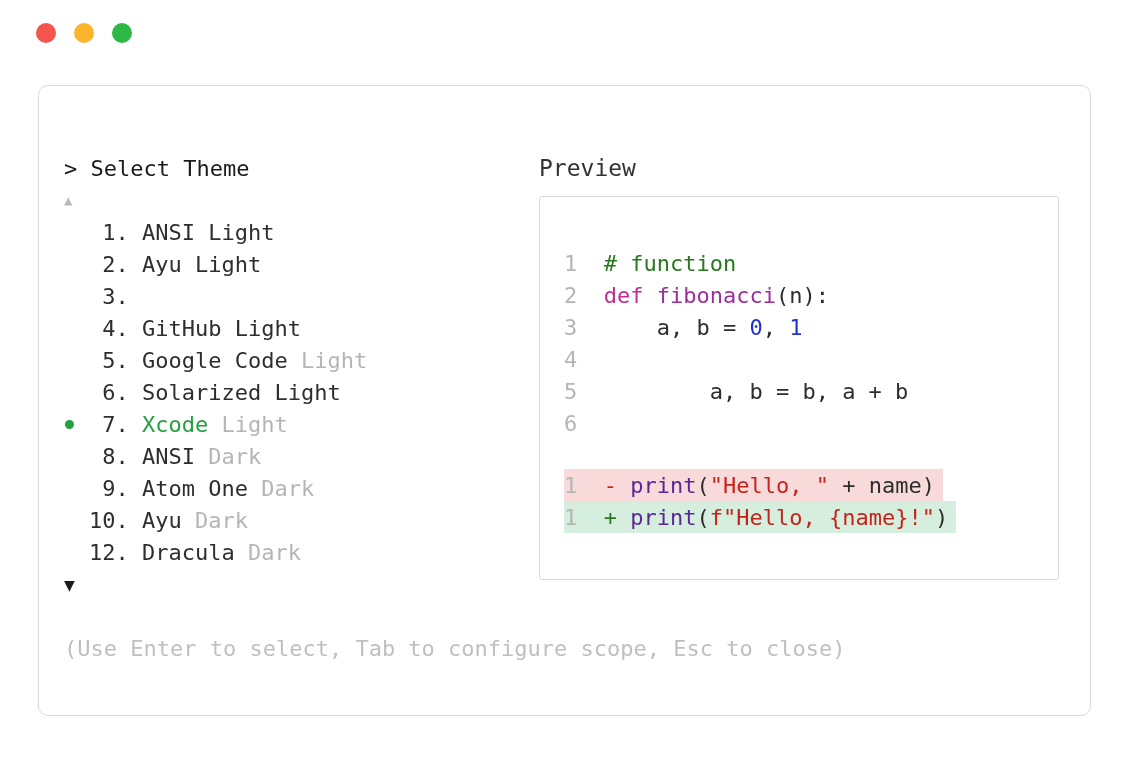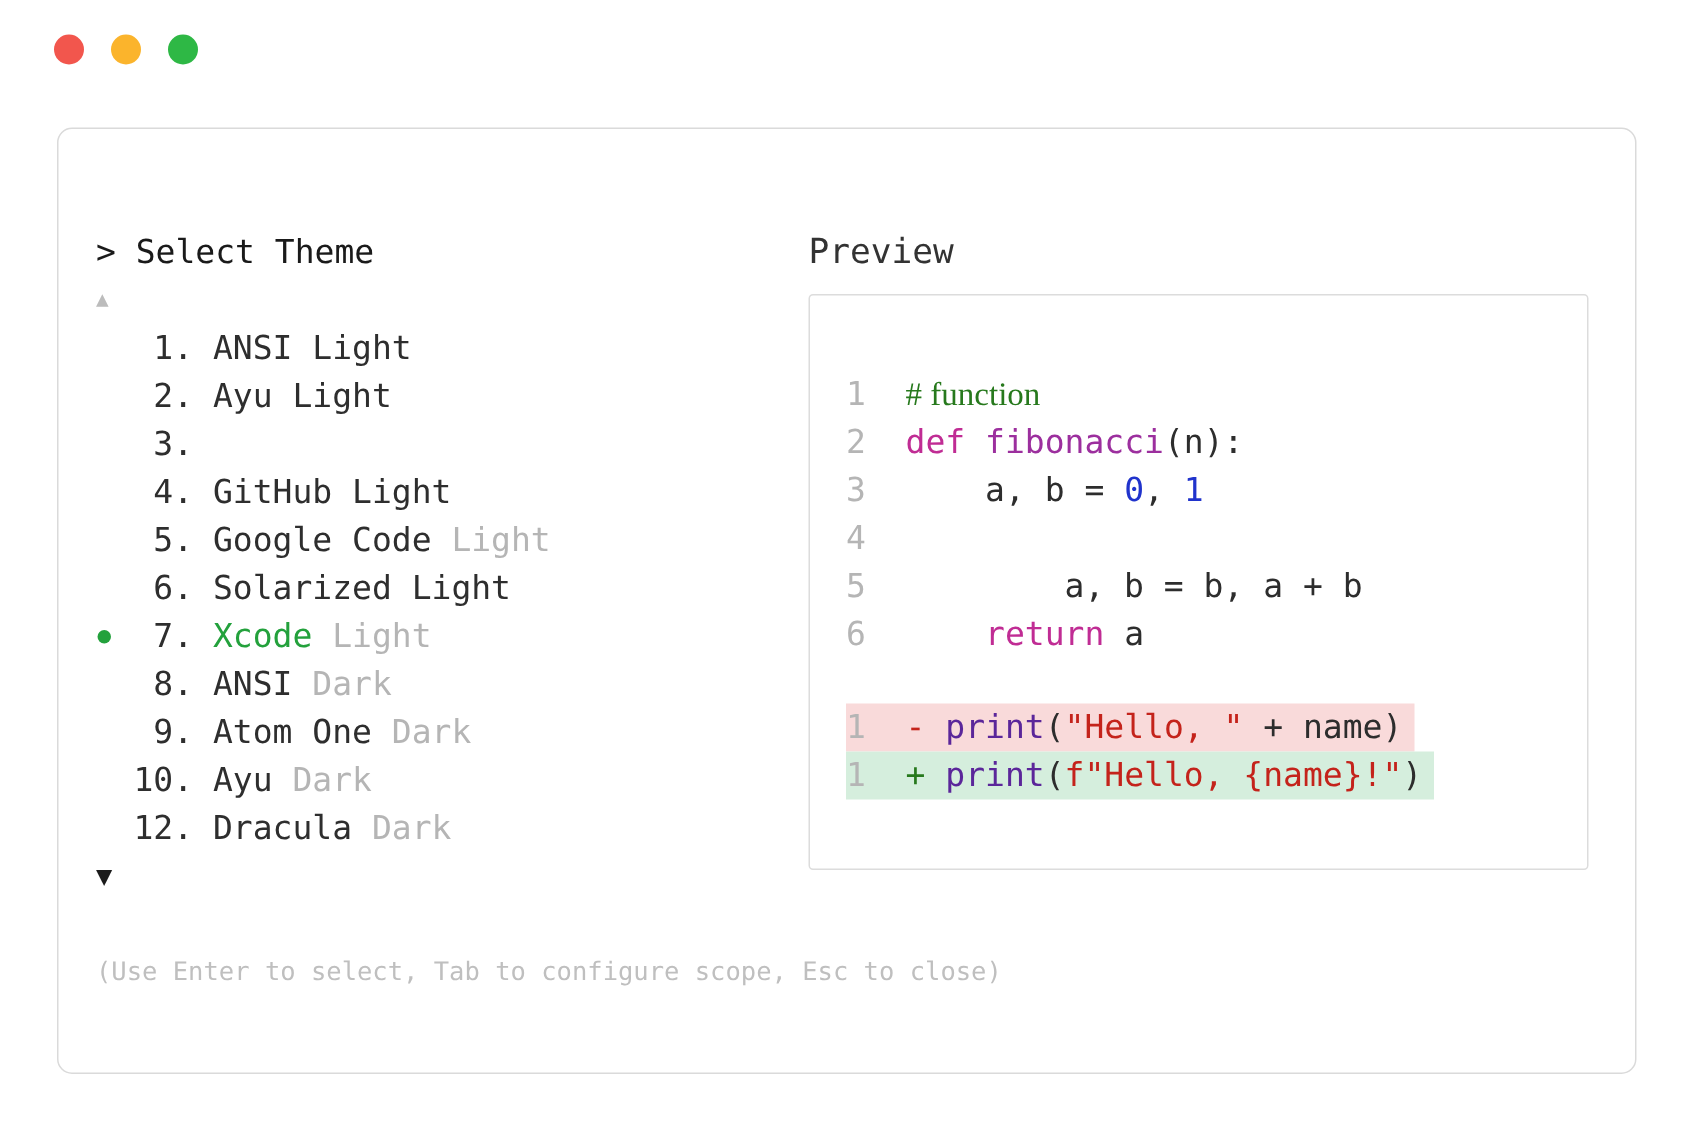--- a/index.html
+++ b/index.html
@@ -50,31 +50,31 @@
   .codetext { white-space:pre; }
   .diff-block { margin-top:30px; }
   .diff-line {
     display:flex; width:max-content; height:32px; align-items:center;
     font-size:22px; color:#2d2d2d; padding-right:8px;
   }
   .diff-line.removed { background:#f9dada; }
   .diff-line.added { background:#d5eedd; }
 
   
-  .tok-comment { color:#27791d;font-family:Liberation Serif, serif; }
+  .tok-comment { color:#27791d; }
   .tok-keyword { color:#c02c94; }
   .tok-defname { color:#9c2f9e; }
   .tok-number  { color:#2033cc; }
   .tok-string  { color:#c4231b; }
   .tok-builtin { color:#5b269a; }
   .tok-diff-minus { color:#c4231b; }
   .tok-diff-plus  { color:#27791d; }
 
   .footer-hint { margin-top:32px; height:32px; display:flex; align-items:center;
-    font-size:17px; color:#bfbfbf; white-space:pre; }
+    font-size:22px; color:#bfbfbf; white-space:pre; }
 </style>
 </head>
 <body>
 
 <div class="stage">
 
   <div class="traffic-lights">
       <div class="light" style="background: rgb(242, 86, 77);"></div>
       <div class="light" style="background: rgb(251, 180, 44);"></div>
       <div class="light" style="background: rgb(46, 184, 69);"></div>
@@ -165,21 +165,20 @@
               </div>
               <div class="code-line">
                 <span class="ln">4</span>
               </div>
               <div class="code-line">
                 <span class="ln">5</span>
                 <span class="codetext"><span>        a, b = b, a + b</span></span>
               </div>
               <div class="code-line">
                 <span class="ln">6</span>
-                <span class="codetext"><span>    </span><span class="tok-keyword">return</span><span> a</span></span>
               </div>
             </div>
           <div class="diff-block">
               <div class="diff-line removed">
                 <span class="ln">1</span>
                 <span class="codetext"><span class="tok-diff-minus">- </span><span class="tok-builtin">print</span><span>(</span><span class="tok-string">"Hello, "</span><span> + name)</span></span>
               </div>
               <div class="diff-line added">
                 <span class="ln">1</span>
                 <span class="codetext"><span class="tok-diff-plus">+ </span><span class="tok-builtin">print</span><span>(</span><span class="tok-string">f"Hello, {name}!"</span><span>)</span></span>

